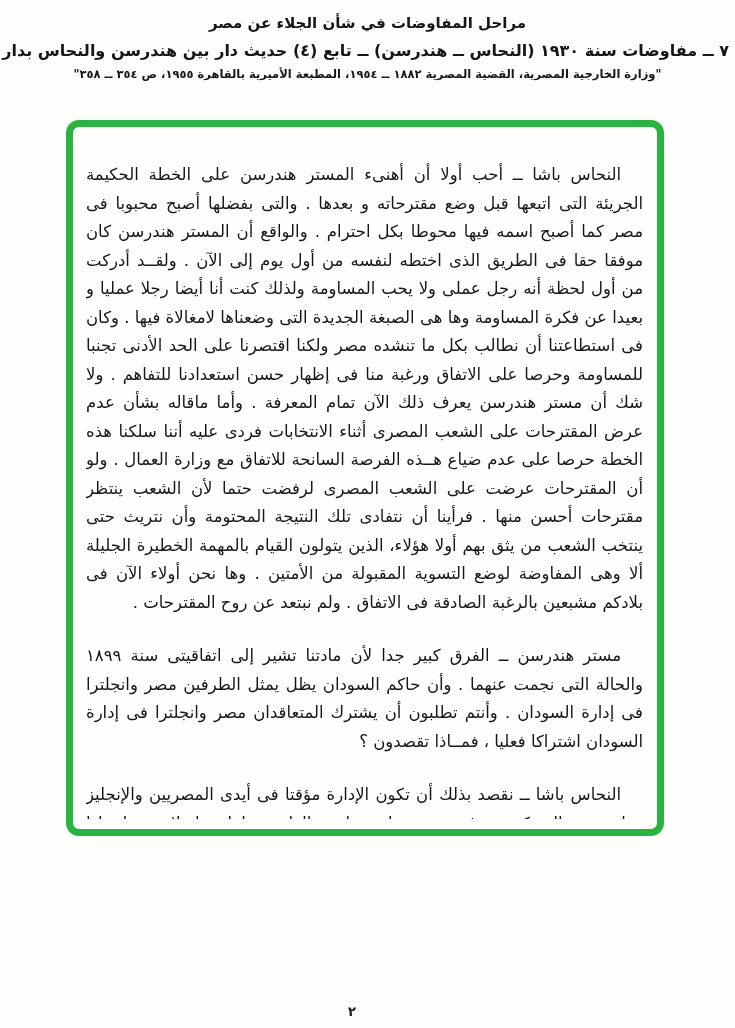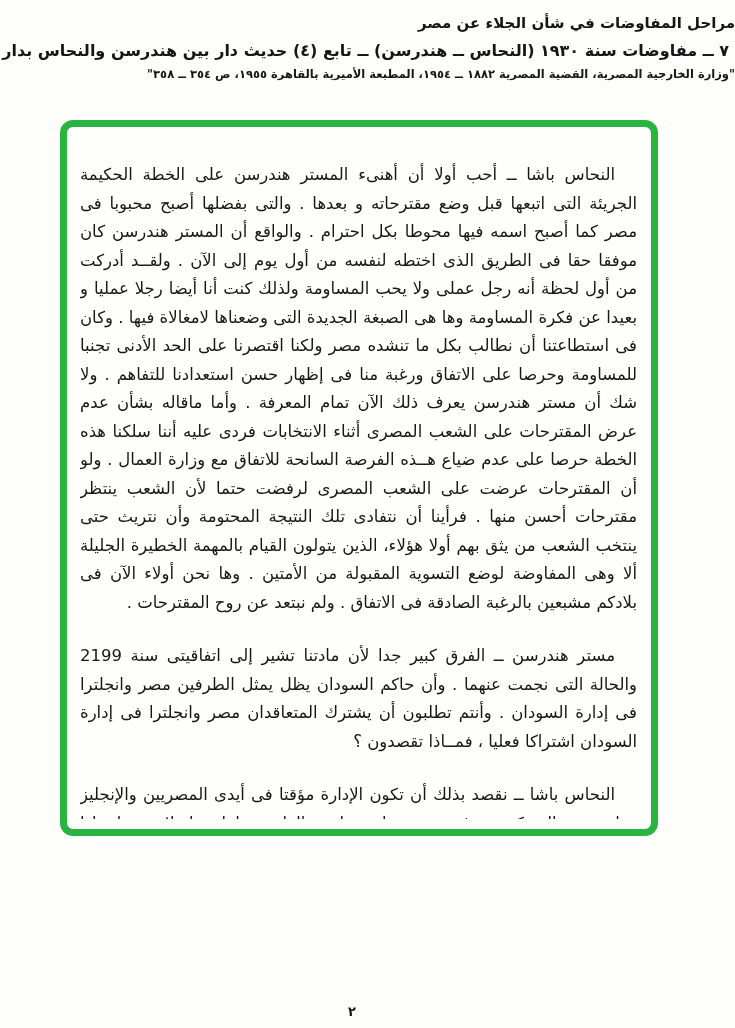--- a/index.html
+++ b/index.html
@@ -15,21 +15,21 @@
     color: #161616;
     direction: rtl;
     overflow: hidden;
     background: #fdfdfc;
   }
   .header {
     position: absolute;
     top: 14px;
     right: 0;
     left: 0;
-    text-align: right;
+    text-align: center;
   }
   .header-title {
     font-size: 15px;
     font-weight: bold;
     letter-spacing: 0;
     margin: 0 0 9px 0;
   }
   .header-subtitle {
     font-size: 16px;
     font-weight: bold;
@@ -37,21 +37,21 @@
     white-space: nowrap;
   }
   .header-source {
     font-size: 11.5px;
     font-weight: bold;
     margin: 0;
   }
   .frame {
     position: absolute;
     top: 120px;
-    left: 60px;
+    left: 66px;
     width: 598px;
     height: 716px;
     box-sizing: border-box;
     border: 7px solid #28b43e;
     border-radius: 13px;
     background: #fefefd;
     overflow: hidden;
   }
   .doc-body {
     position: absolute;
@@ -89,18 +89,18 @@
 <div class="header">
   <div class="header-title">مراحل المفاوضات في شأن الجلاء عن مصر</div>
   <div class="header-subtitle">٧ ــ مفاوضات سنة ١٩٣٠ (النحاس ــ هندرسن) ــ تابع (٤) حديث دار بين هندرسن والنحاس بدار المفوضية المصرية</div>
   <div class="header-source">"وزارة الخارجية المصرية، القضية المصرية ١٨٨٢ ــ ١٩٥٤، المطبعة الأميرية بالقاهرة ١٩٥٥، ص ٣٥٤ ــ ٣٥٨"</div>
 </div>
 
 <div class="frame">
   <div class="doc-body">
 
   <p>النحاس باشا ــ أحب أولا أن أهنىء المستر هندرسن على الخطة الحكيمة الجريئة التى اتبعها قبل وضع مقترحاته و بعدها . والتى بفضلها أصبح محبوبا فى مصر كما أصبح اسمه فيها محوطا بكل احترام . والواقع أن المستر هندرسن كان موفقا حقا فى الطريق الذى اختطه لنفسه من أول يوم إلى الآن . ولقــد أدركت من أول لحظة أنه رجل عملى ولا يحب المساومة ولذلك كنت أنا أيضا رجلا عمليا و بعيدا عن فكرة المساومة وها هى الصبغة الجديدة التى وضعناها لامغالاة فيها . وكان فى استطاعتنا أن نطالب بكل ما تنشده مصر ولكنا اقتصرنا على الحد الأدنى تجنبا للمساومة وحرصا على الاتفاق ورغبة منا فى إظهار حسن استعدادنا للتفاهم . ولا شك أن مستر هندرسن يعرف ذلك الآن تمام المعرفة . وأما ماقاله بشأن عدم عرض المقترحات على الشعب المصرى أثناء الانتخابات فردى عليه أننا سلكنا هذه الخطة حرصا على عدم ضياع هــذه الفرصة السانحة للاتفاق مع وزارة العمال . ولو أن المقترحات عرضت على الشعب المصرى لرفضت حتما لأن الشعب ينتظر مقترحات أحسن منها . فرأينا أن نتفادى تلك النتيجة المحتومة وأن نتريث حتى ينتخب الشعب من يثق بهم أولا هؤلاء، الذين يتولون القيام بالمهمة الخطيرة الجليلة ألا وهى المفاوضة لوضع التسوية المقبولة من الأمتين . وها نحن أولاء الآن فى بلادكم مشبعين بالرغبة الصادقة فى الاتفاق . ولم نبتعد عن روح المقترحات .</p>
-      <p>مستر هندرسن ــ الفرق كبير جدا لأن مادتنا تشير إلى اتفاقيتى سنة 2199 والحالة التى نجمت عنهما . وأن حاكم السودان يظل يمثل الطرفين مصر وانجلترا فى إدارة السودان . وأنتم تطلبون أن يشترك المتعاقدان مصر وانجلترا فى إدارة السودان اشتراكا فعليا ، فمــاذا تقصدون ؟</p>
+      <p>مستر هندرسن ــ الفرق كبير جدا لأن مادتنا تشير إلى اتفاقيتى سنة ١٨٩٩ والحالة التى نجمت عنهما . وأن حاكم السودان يظل يمثل الطرفين مصر وانجلترا فى إدارة السودان . وأنتم تطلبون أن يشترك المتعاقدان مصر وانجلترا فى إدارة السودان اشتراكا فعليا ، فمــاذا تقصدون ؟</p>
       <p>النحاس باشا ــ نقصد بذلك أن تكون الإدارة مؤقتا فى أيدى المصريين والإنجليز معا . وهو مالم نكن نعترف به من قبل فهذا فى الواقع تساهل منا ولا نفهم لمــاذا تعارضون فيه .</p>
     </div>
 </div>
 
 <div class="page-number">٢</div>
 
 </body></html>

